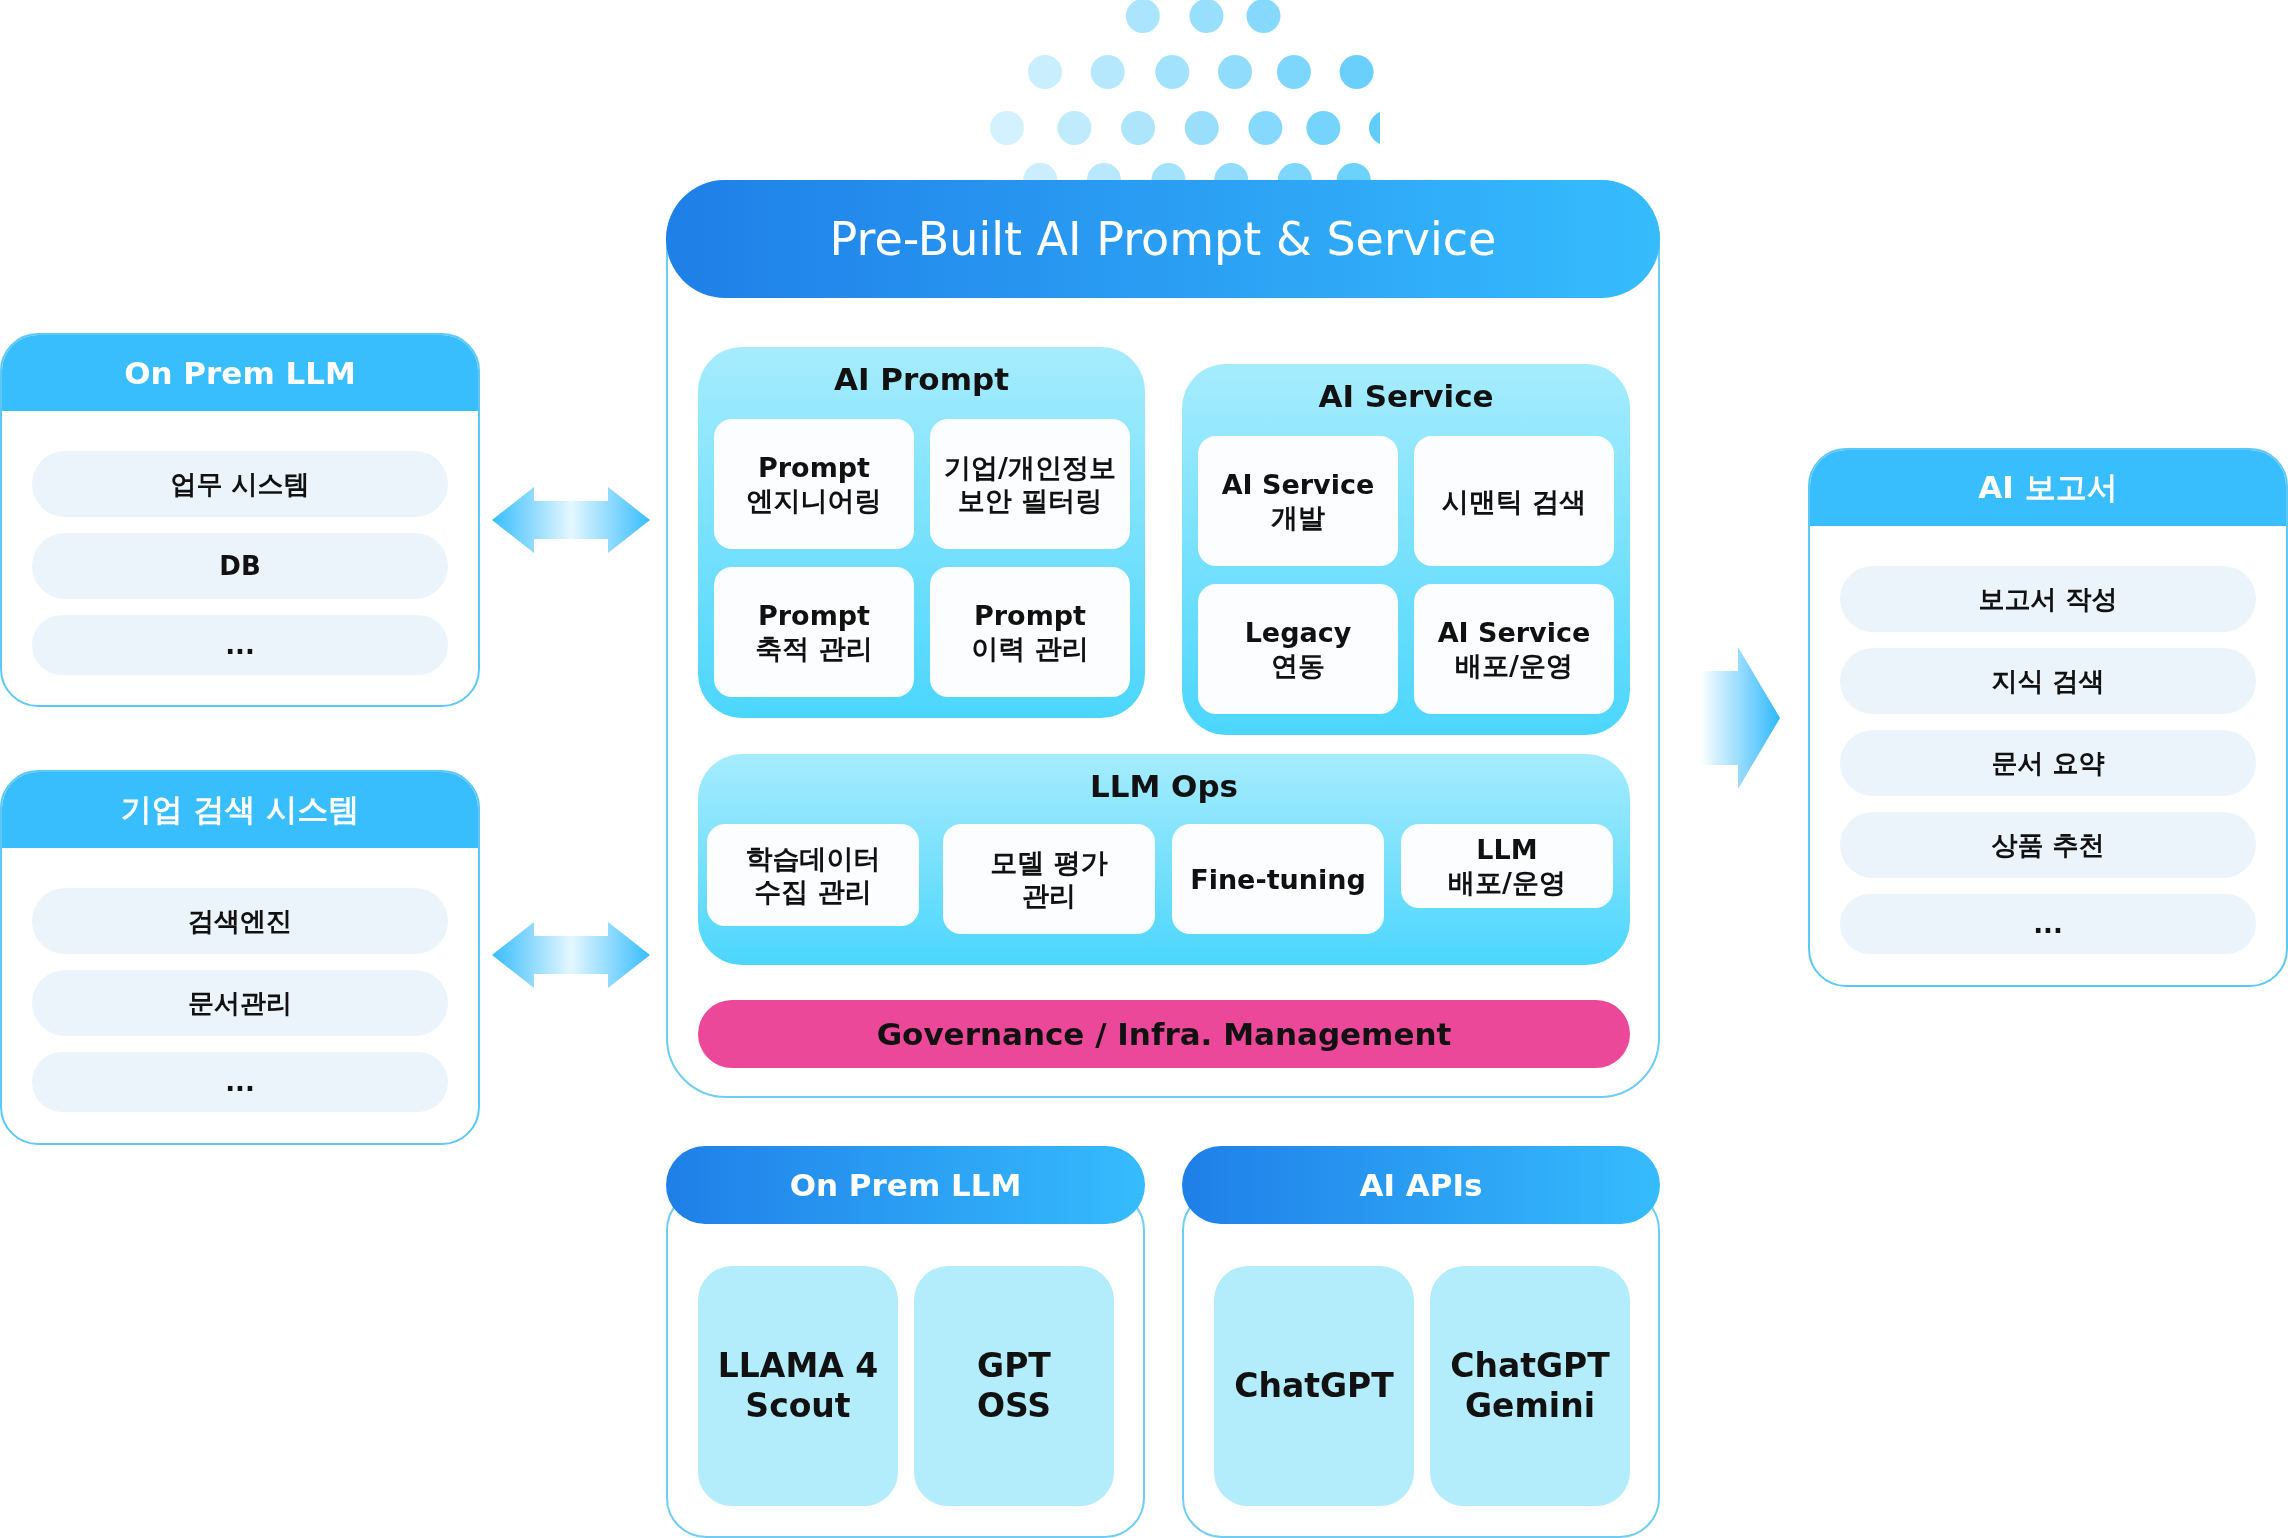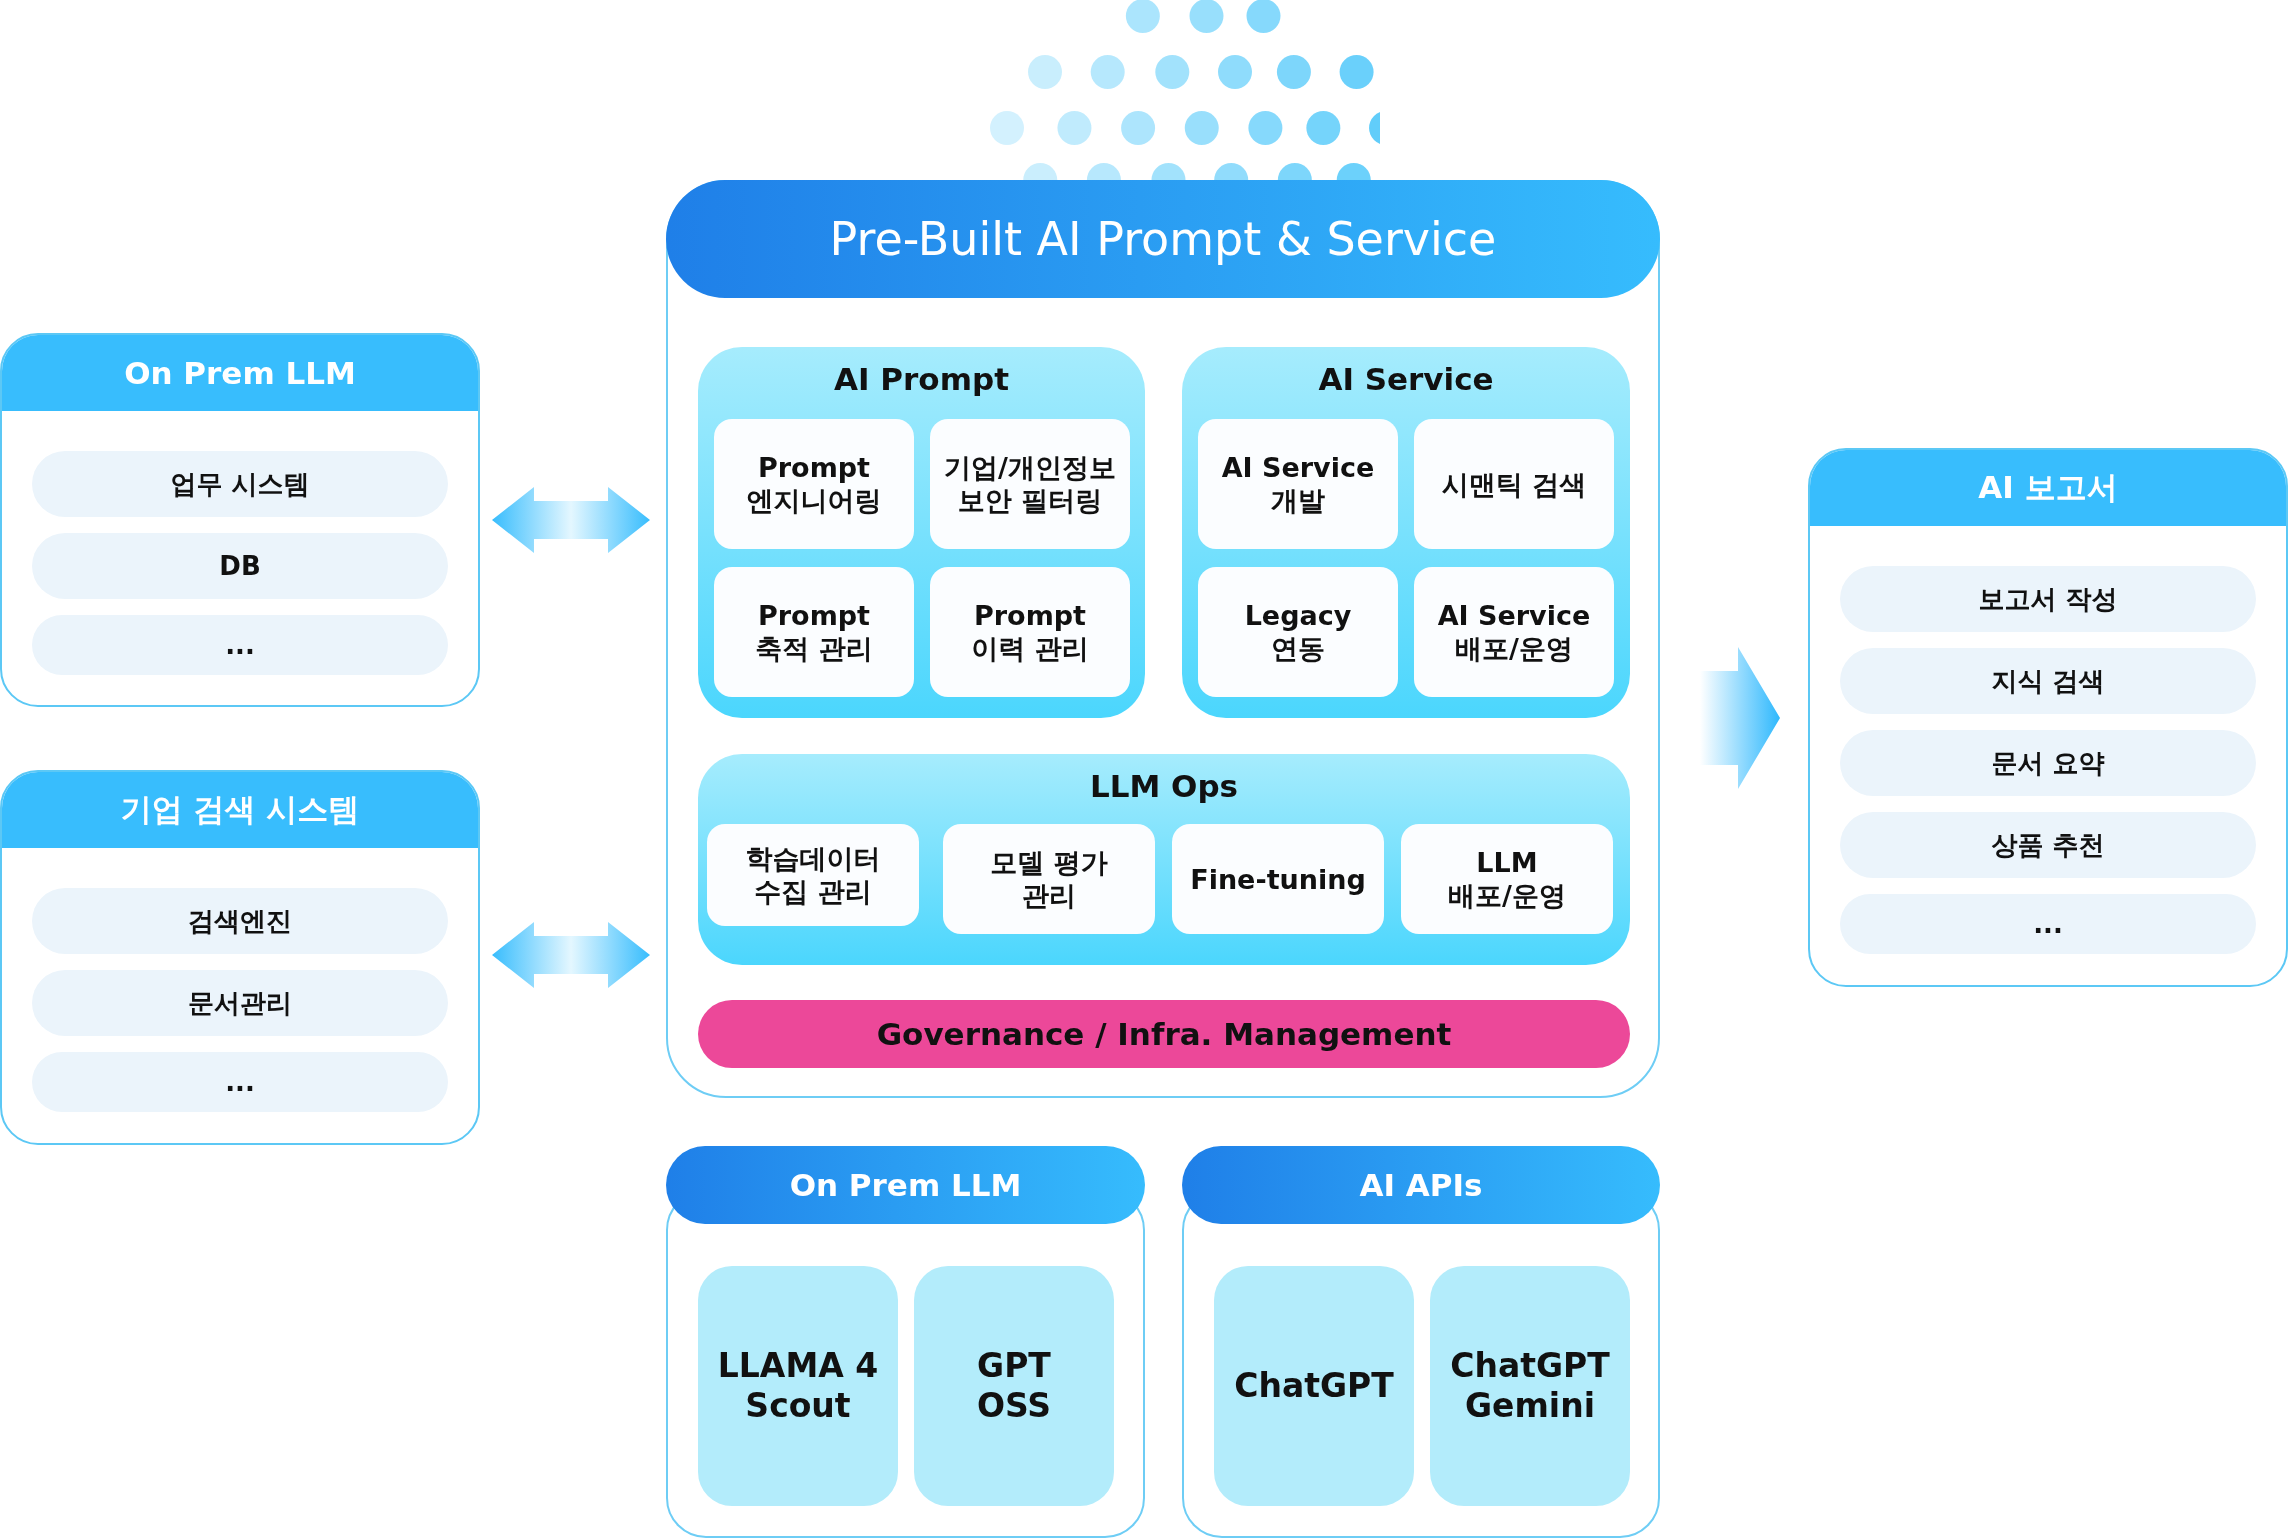--- a/index.html
+++ b/index.html
@@ -92,39 +92,39 @@
   <div class="card" style="left:16px;top:72px;width:200px;height:130px;">Prompt
 엔지니어링</div>
   <div class="card" style="left:232px;top:72px;width:200px;height:130px;">기업/개인정보
 보안 필터링</div>
   <div class="card" style="left:16px;top:220px;width:200px;height:130px;">Prompt
 축적 관리</div>
   <div class="card" style="left:232px;top:220px;width:200px;height:130px;">Prompt
 이력 관리</div>
 </div>
 
-<div class="group" style="left:1182px;top:347px;width:448px;height:371px;">
+<div class="group" style="left:1182px;top:364px;width:448px;height:371px;">
   <div class="group-title">AI Service</div>
   <div class="card" style="left:16px;top:72px;width:200px;height:130px;">AI Service
 개발</div>
   <div class="card" style="left:232px;top:72px;width:200px;height:130px;">시맨틱 검색</div>
   <div class="card" style="left:16px;top:220px;width:200px;height:130px;">Legacy
 연동</div>
   <div class="card" style="left:232px;top:220px;width:200px;height:130px;">AI Service
 배포/운영</div>
 </div>
 
 <div class="group" style="left:698px;top:754px;width:932px;height:211px;">
   <div class="group-title">LLM Ops</div>
   <div class="card" style="left:9px;top:70px;width:212px;height:102px;">학습데이터
 수집 관리</div>
   <div class="card" style="left:245px;top:70px;width:212px;height:110px;">모델 평가
 관리</div>
   <div class="card" style="left:474px;top:70px;width:212px;height:110px;">Fine-tuning</div>
-  <div class="card" style="left:703px;top:70px;width:212px;height:110px;">LLM
+  <div class="card" style="left:703px;top:70px;width:212px;height:84px;">LLM
 배포/운영</div>
 </div>
 
 <div class="gov">Governance / Infra. Management</div>
 
 <div class="bottom" style="left:666px;width:479px;"></div>
 <div class="bottom-head" style="left:666px;width:479px;">On Prem LLM</div>
 <div class="model" style="left:698px;">LLAMA 4
 Scout</div>
 <div class="model" style="left:914px;">GPT

